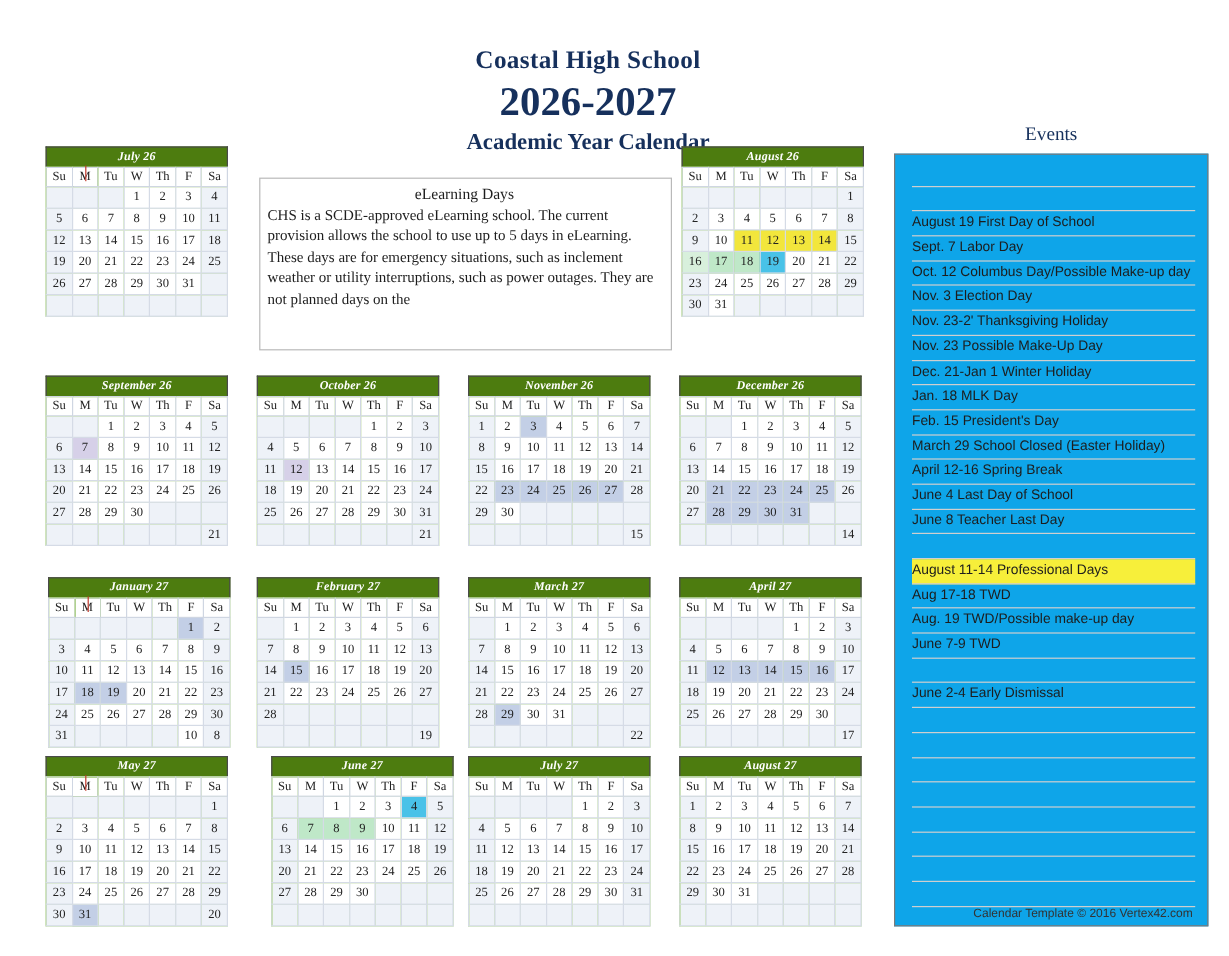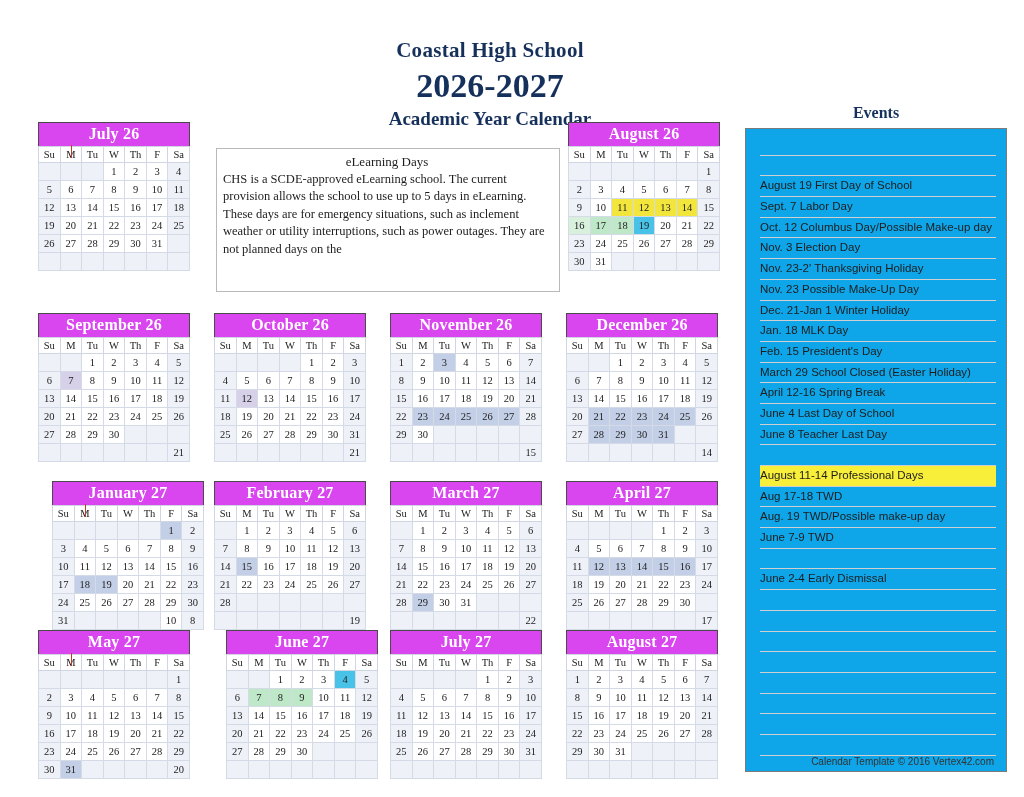--- a/index.html
+++ b/index.html
@@ -25,24 +25,25 @@
     border:1px solid #b9b9b9;background:#fff;
     padding:4px 8px 0 6px;box-sizing:border-box;
     font-size:12.5px;line-height:17.5px;color:#1d1d1d;
     overflow:hidden;
   }
   .note .note-title{text-align:center;font-size:13px;}
 
   
   .cal{position:absolute;width:152px;}
   .cal .title{
-    background:#d946ef;color:#ffffff;text-align:center;
-    font-weight:bold;font-size:16px;padding:2px 0 3px 0;
+    background:#4d7c0f;color:#ffffff;text-align:center;
+    font-weight:bold;font-size:10px;padding:2px 0 3px 0;
     border:1px solid #4a4a4a;border-bottom:none;
     letter-spacing:.2px;
+    font-style:italic;
   }
   table.grid{
     border-collapse:collapse;width:100%;
     background:#84cc16;
     border:1px solid #8a8a8a;
   }
   table.grid th{
     font-size:10.5px;font-weight:normal;color:#222;
     height:13px;border:1px solid #cfd6e2;background:#ffffff;
     font-family:"Liberation Serif",serif;
@@ -64,21 +65,21 @@
   td.hl-lgreen{background:#d8f0dc;}
   .tickmark{position:absolute;left:50%;top:-9px;width:1px;height:9px;background:#c0392b;}
 
   
   .events{
     position:absolute;left:745px;top:128px;width:262px;height:644px;
     border:1px solid #7a7a7a;background:#0ea5e9;box-sizing:border-box;
   }
   .events-title{
     position:absolute;left:745px;top:104px;width:262px;text-align:center;
-    font-size:16px;font-weight:bold;color:#16305c;
+    font-size:16px;font-weight:normal;color:#16305c;
   }
   .ev-list{padding:6px 10px 0 14px;}
   .ev-row{
     height:19.7px;line-height:19px;font-size:11.5px;color:#1d1d1d;
     border-bottom:1px solid #cfcfcf;white-space:nowrap;overflow:hidden;
     font-family:"Liberation Sans", sans-serif;
   }
   .ev-row.blank{color:transparent;}
   .ev-row.hl{background:#f7ef3a;}
   .footer-note{
@@ -528,21 +529,21 @@
               <td class="pad"></td>
               <td class="pad"></td>
               <td class="pad"></td>
               <td class="pad"></td>
               <td class="pad"></td>
               <td class="sat">14</td>
             </tr>
           </tbody>
         </table>
       </div>
-      <div class="cal" style="left: 52px; top: 481px; border-radius: 12px;">
+      <div class="cal" style="left: 40px; top: 481px; border-radius: 12px;">
         <div class="title">January 27</div>
         <table class="grid">
           <thead>
             <tr>
               <th>Su</th>
               <th style="position: relative;">M<span class="tickmark" style="top: -2px; height: 13px;"></span></th>
               <th>Tu</th>
               <th>W</th>
               <th>Th</th>
               <th>F</th>

